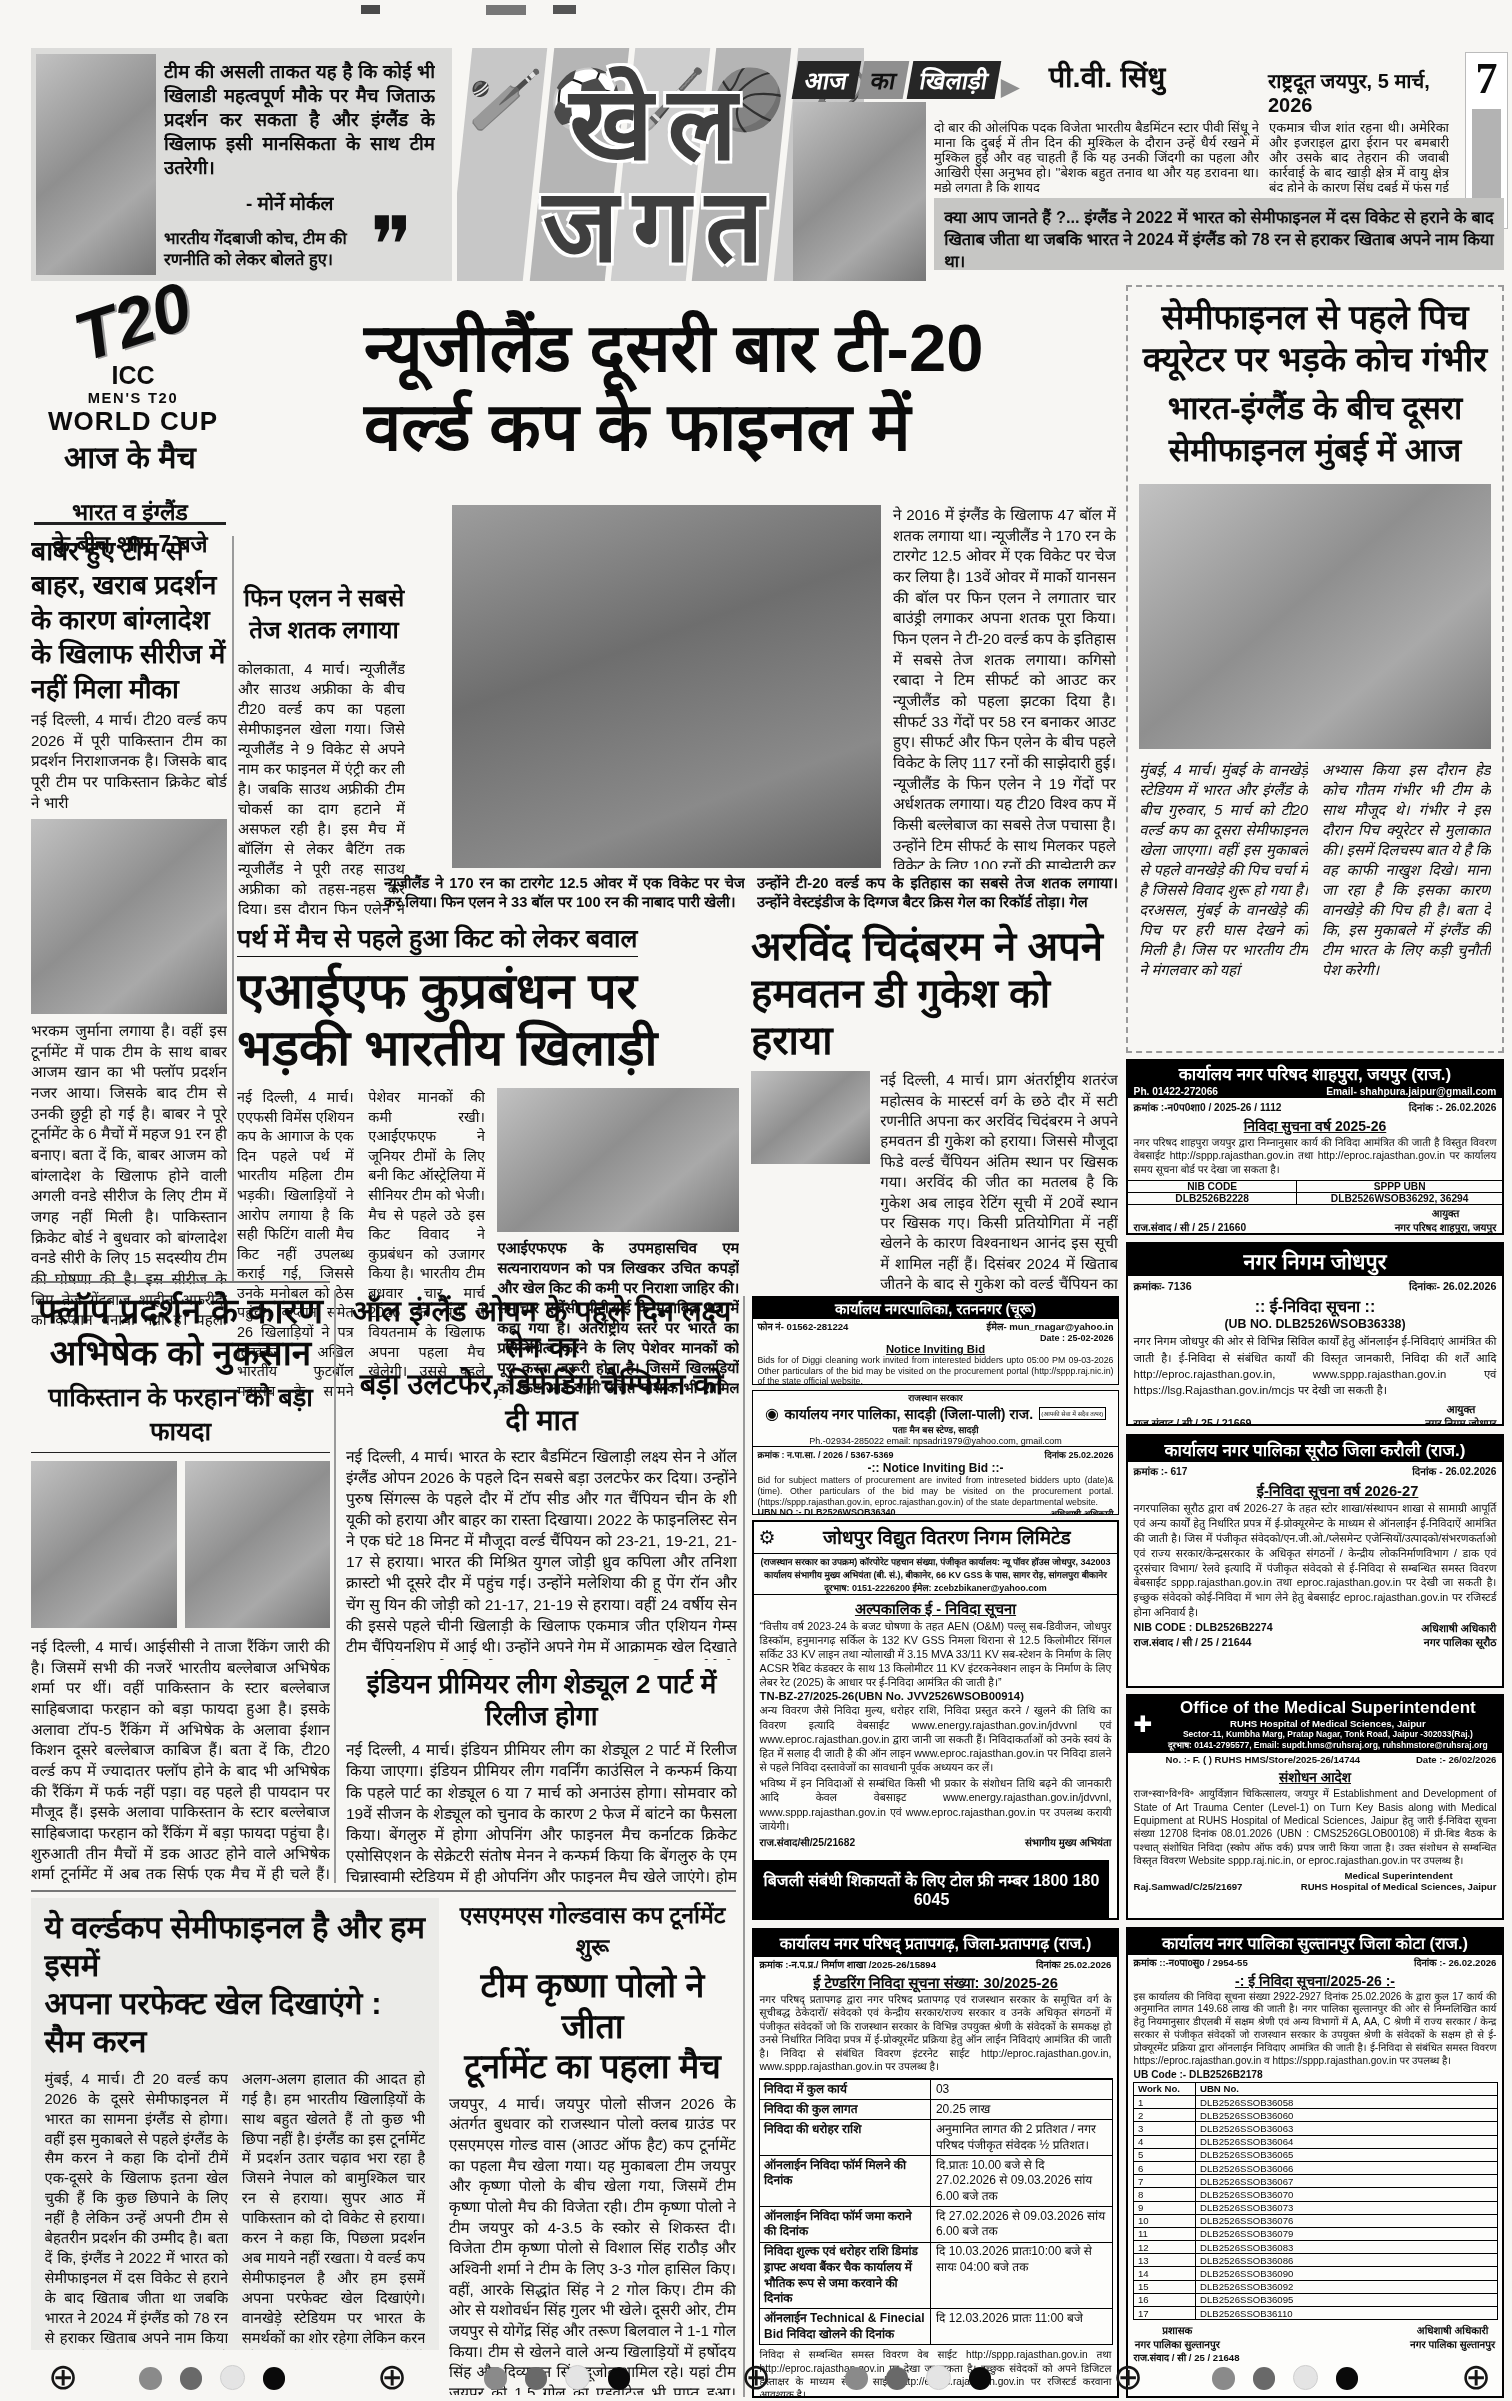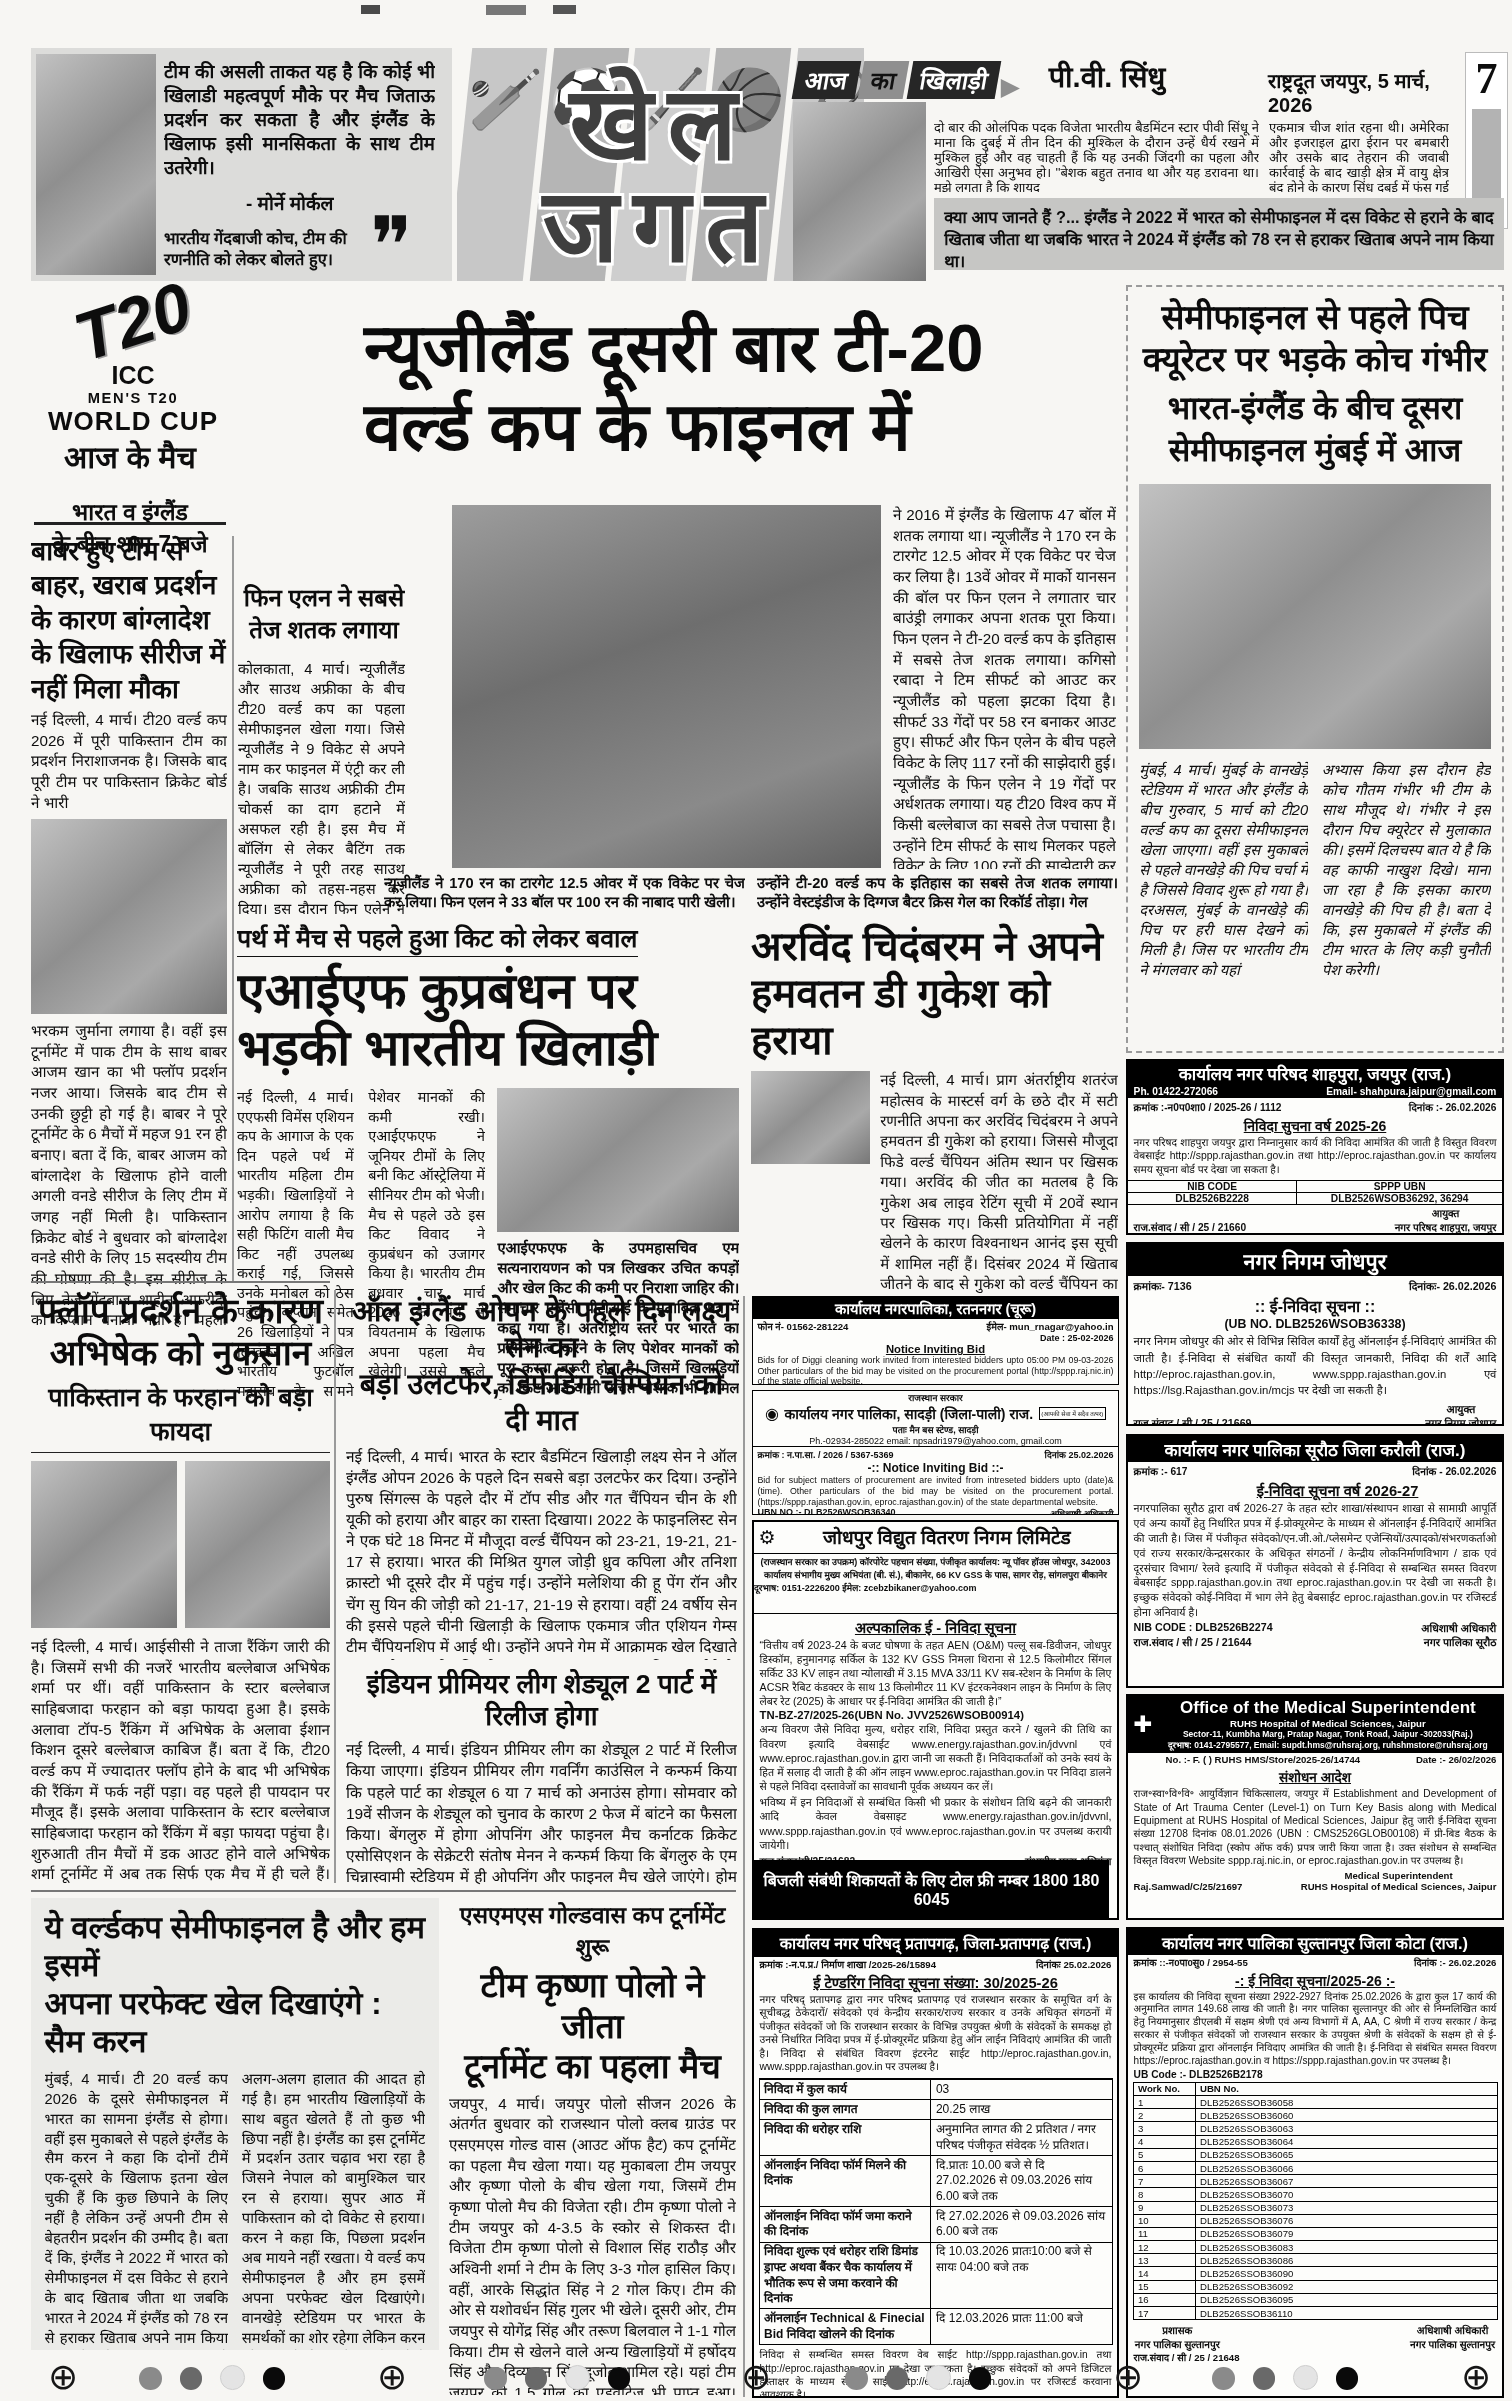--- a/index.html
+++ b/index.html
@@ -243,21 +243,21 @@
 
   </div>
 
   <div class="abs nb" style="left:752px;top:1520px;width:367px;height:400px;border-width:2.3px;">
     <div style="display:flex;align-items:center;gap:5.6px;border-bottom:1.7px solid #000;padding:2.3px 4.5px;">
       <span style="font-size:19px;">⚙</span>
       <span style="font-size:19px;font-weight:900;flex:1;text-align:center;">जोधपुर विद्युत वितरण निगम लिमिटेड</span>
     </div>
     <div style="text-align:center;font-size:9px;font-weight:700;margin-top:1.7px;">(राजस्थान सरकार का उपक्रम) कॉरपोरेट पहचान संख्या, पंजीकृत कार्यालय: न्यू पॉवर हॉउस जोधपुर, 342003</div>
     <div style="text-align:center;font-size:9px;font-weight:700;">कार्यालय संभागीय मुख्य अभियंता (बी. सं.), बीकानेर, 66 KV GSS के पास, सागर रोड़, सांगलपुरा बीकानेर</div>
-    <div style="font-size:9px;font-weight:700;border-bottom:1.1px solid #000;padding-bottom:19px;">दूरभाष: 0151-2226200 ईमेल: zcebzbikaner@yahoo.com</div>
+    <div style="text-align:center;font-size:9px;font-weight:700;border-bottom:1.1px solid #000;padding-bottom:0;">दूरभाष: 0151-2226200 ईमेल: zcebzbikaner@yahoo.com</div>
     <div style="text-align:center;font-size:14.7px;font-weight:900;text-decoration:underline;margin-top:2.3px;">अल्पकालिक ई - निविदा सूचना</div>
     <div class="just" style="font-size:10.7px;line-height:1.32;padding:1.1px 5.6px;">“वित्तीय वर्ष 2023-24 के बजट घोषणा के तहत AEN (O&amp;M) पल्लू सब-डिवीजन, जोधपुर डिस्कॉम, हनुमानगढ़ सर्किल के 132 KV GSS निमला थिराना से 12.5 किलोमीटर सिंगल सर्किट 33 KV लाइन तथा न्योलाखी में 3.15 MVA 33/11 KV सब-स्टेशन के निर्माण के लिए ACSR रैबिट कंडक्टर के साथ 13 किलोमीटर 11 KV इंटरकनेक्शन लाइन के निर्माण के लिए लेबर रेट (2025) के आधार पर ई-निविदा आमंत्रित की जाती है।”</div>
     <div style="font-size:11.3px;font-weight:900;padding:0 5.6px;">TN-BZ-27/2025-26(UBN No. JVV2526WSOB00914)</div>
     <div class="just" style="font-size:10.7px;line-height:1.32;padding:1.1px 5.6px;">अन्य विवरण जैसे निविदा मुल्य, धरोहर राशि, निविदा प्रस्तुत करने / खुलने की तिथि का विवरण इत्यादि वेबसाईट www.energy.rajasthan.gov.in/jdvvnl एवं www.eproc.rajasthan.gov.in द्वारा जानी जा सकती हैं। निविदाकर्ताओं को उनके स्वयं के हित में सलाह दी जाती है की ऑन लाइन www.eproc.rajasthan.gov.in पर निविदा डालने से पहले निविदा दस्तावेजों का सावधानी पूर्वक अध्ययन कर लें।</div>
     <div class="just" style="font-size:10.7px;line-height:1.32;padding:1.1px 5.6px;">भविष्य में इन निविदाओं से सम्बंधित किसी भी प्रकार के संशोधन तिथि बढ़ने की जानकारी आदि केवल वेबसाइट www.energy.rajasthan.gov.in/jdvvnl, www.sppp.rajasthan.gov.in एवं www.eproc.rajasthan.gov.in पर उपलब्ध करायी जायेगी।</div>
     <div class="kv" style="font-size:10.2px;padding:1.1px 5.6px;">
       <span>राज.संवाद/सी/25/21682</span>
       <span>संभागीय मुख्य अभियंता</span>
     </div>
     <div class="nb-bar" style="font-size:16px;padding:9px 0;position:absolute;bottom:0;left:0;right:8px;">बिजली संबंधी शिकायतों के लिए टोल फ्री नम्बर 1800 180 6045</div>

